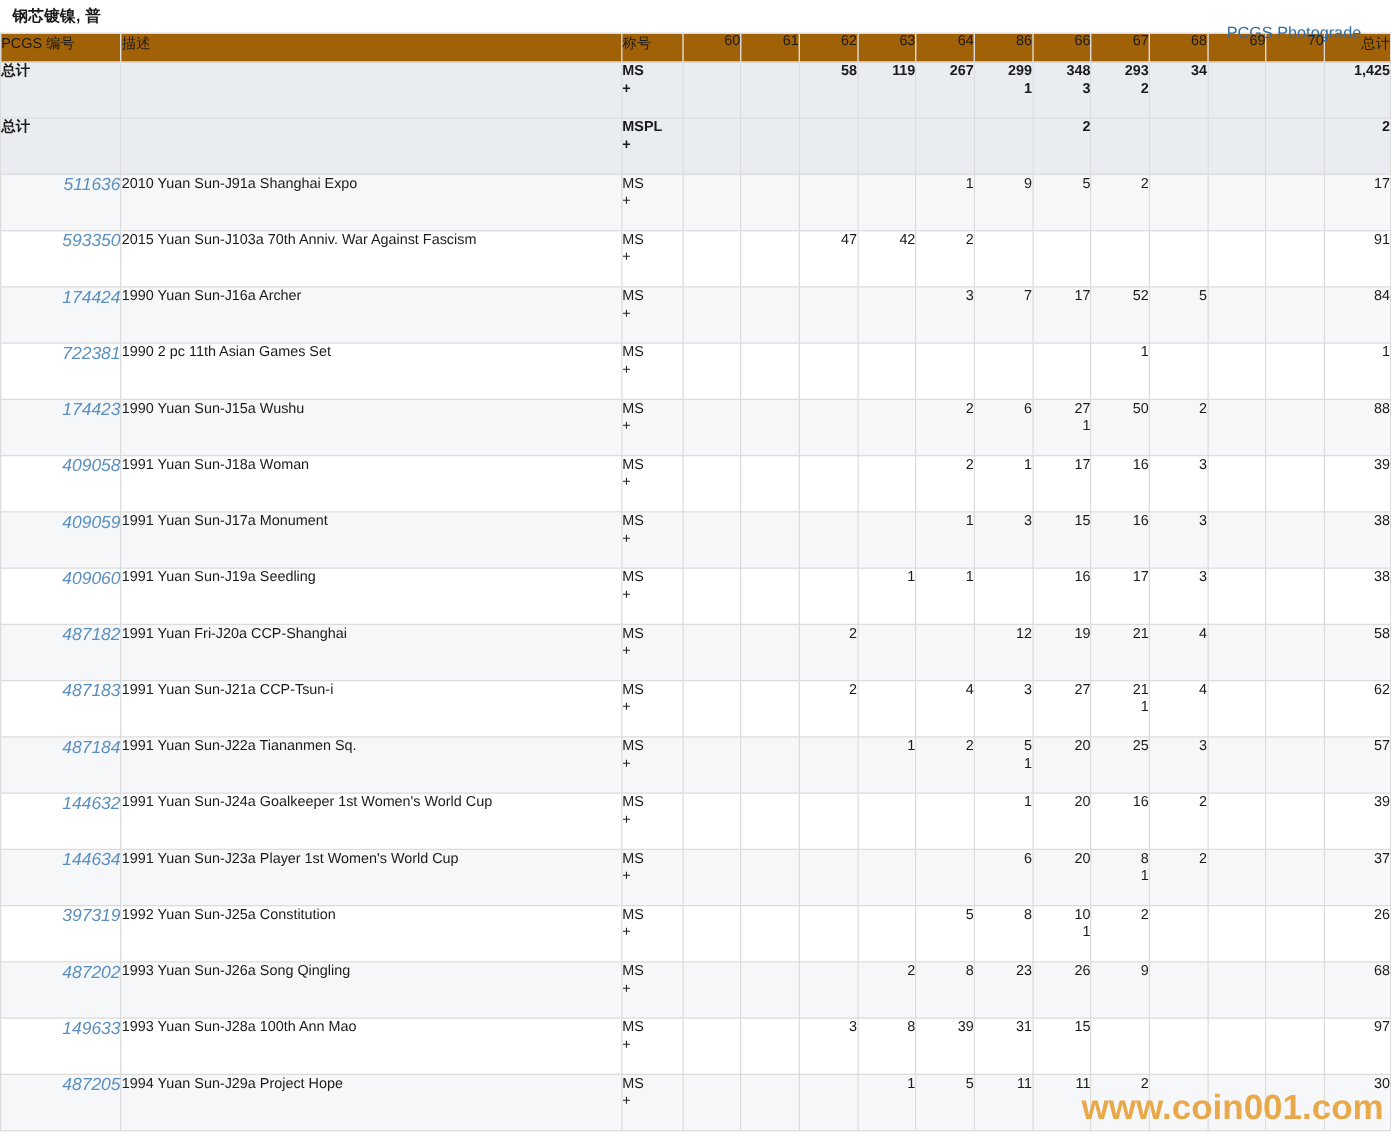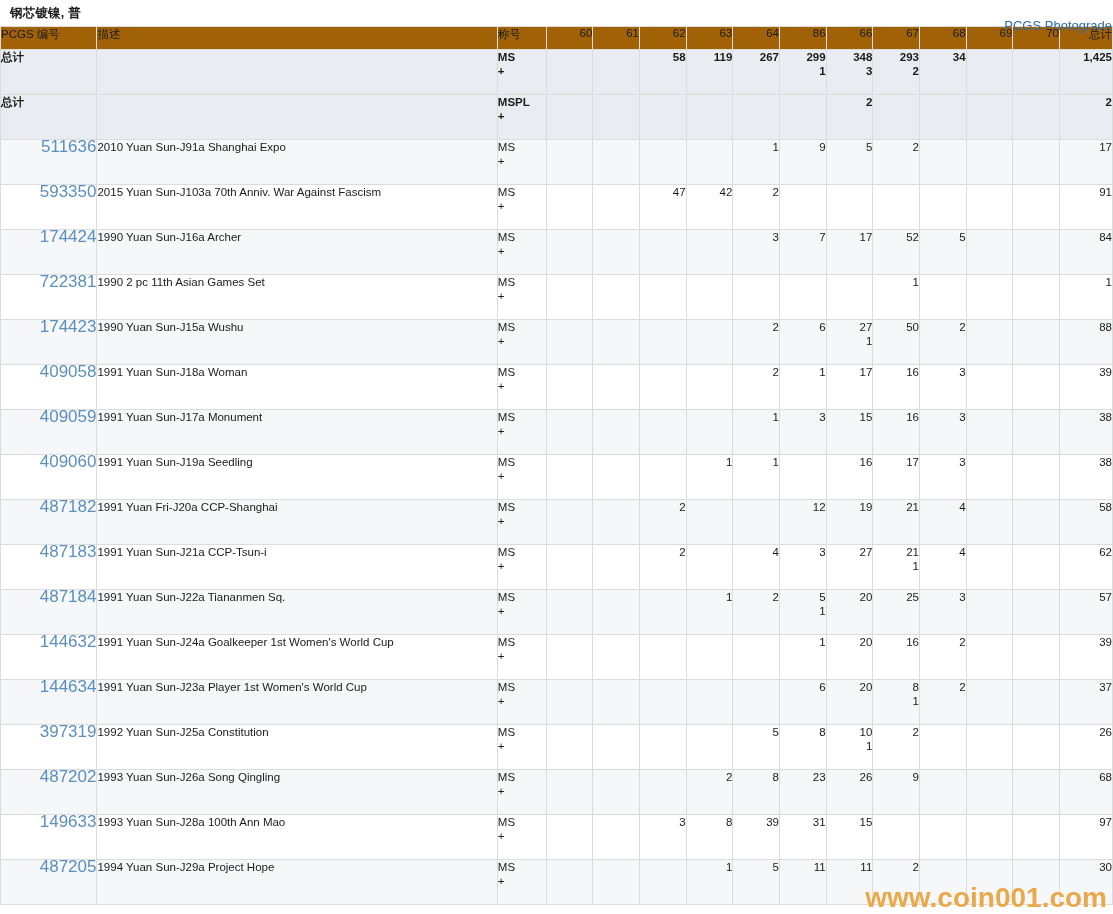--- a/index.html
+++ b/index.html
@@ -12,21 +12,21 @@
     width: 1113px;
     min-height: 914px;
     position: relative;
     background: #fff;
   }
   .topbar {
     height: 26px;
     display: flex;
     align-items: center;
     justify-content: space-between;
-    padding: 0 1px 0 10px;
+    padding: 0 24px 0 10px;
   }
   .topbar-title {
     font-size: 12.5px;
     font-weight: bold;
     color: #1a1a1a;
     letter-spacing: 0.2px;
   }
   .topbar-link {
     font-size: 13px;
     color: #2f6da8;
@@ -79,35 +79,36 @@
     font-weight: bold;
     height: 45px;
   }
   tbody tr.summary td.grade {
     font-weight: bold;
   }
   tbody tr.alt td { background: #f5f7f9; }
   td.cert a {
     color: #5b8fbf;
     text-decoration: none;
-    font-size: 17px;
+    font-size: 14px;
+    font-style: italic;
   }
   td.grade {
     text-align: left;
     line-height: 14px;
     font-size: 11.5px;
   }
   td.grade .g1 { display: block; }
   td.grade .g2 { display: block; }
   .cellstack { display: block; line-height: 14px; }
   .cellstack span { display: block; }
   .watermark {
     position: absolute;
     right: 6px;
-    bottom: 0;
+    bottom: 12px;
     font-size: 28px;
     font-weight: bold;
     font-family: "Liberation Sans", sans-serif;
     color: #e8a33d;
     opacity: 0.92;
     letter-spacing: 0px;
     pointer-events: none;
     text-shadow: 0 0 1px rgba(255,255,255,0.6);
   }
 </style>

